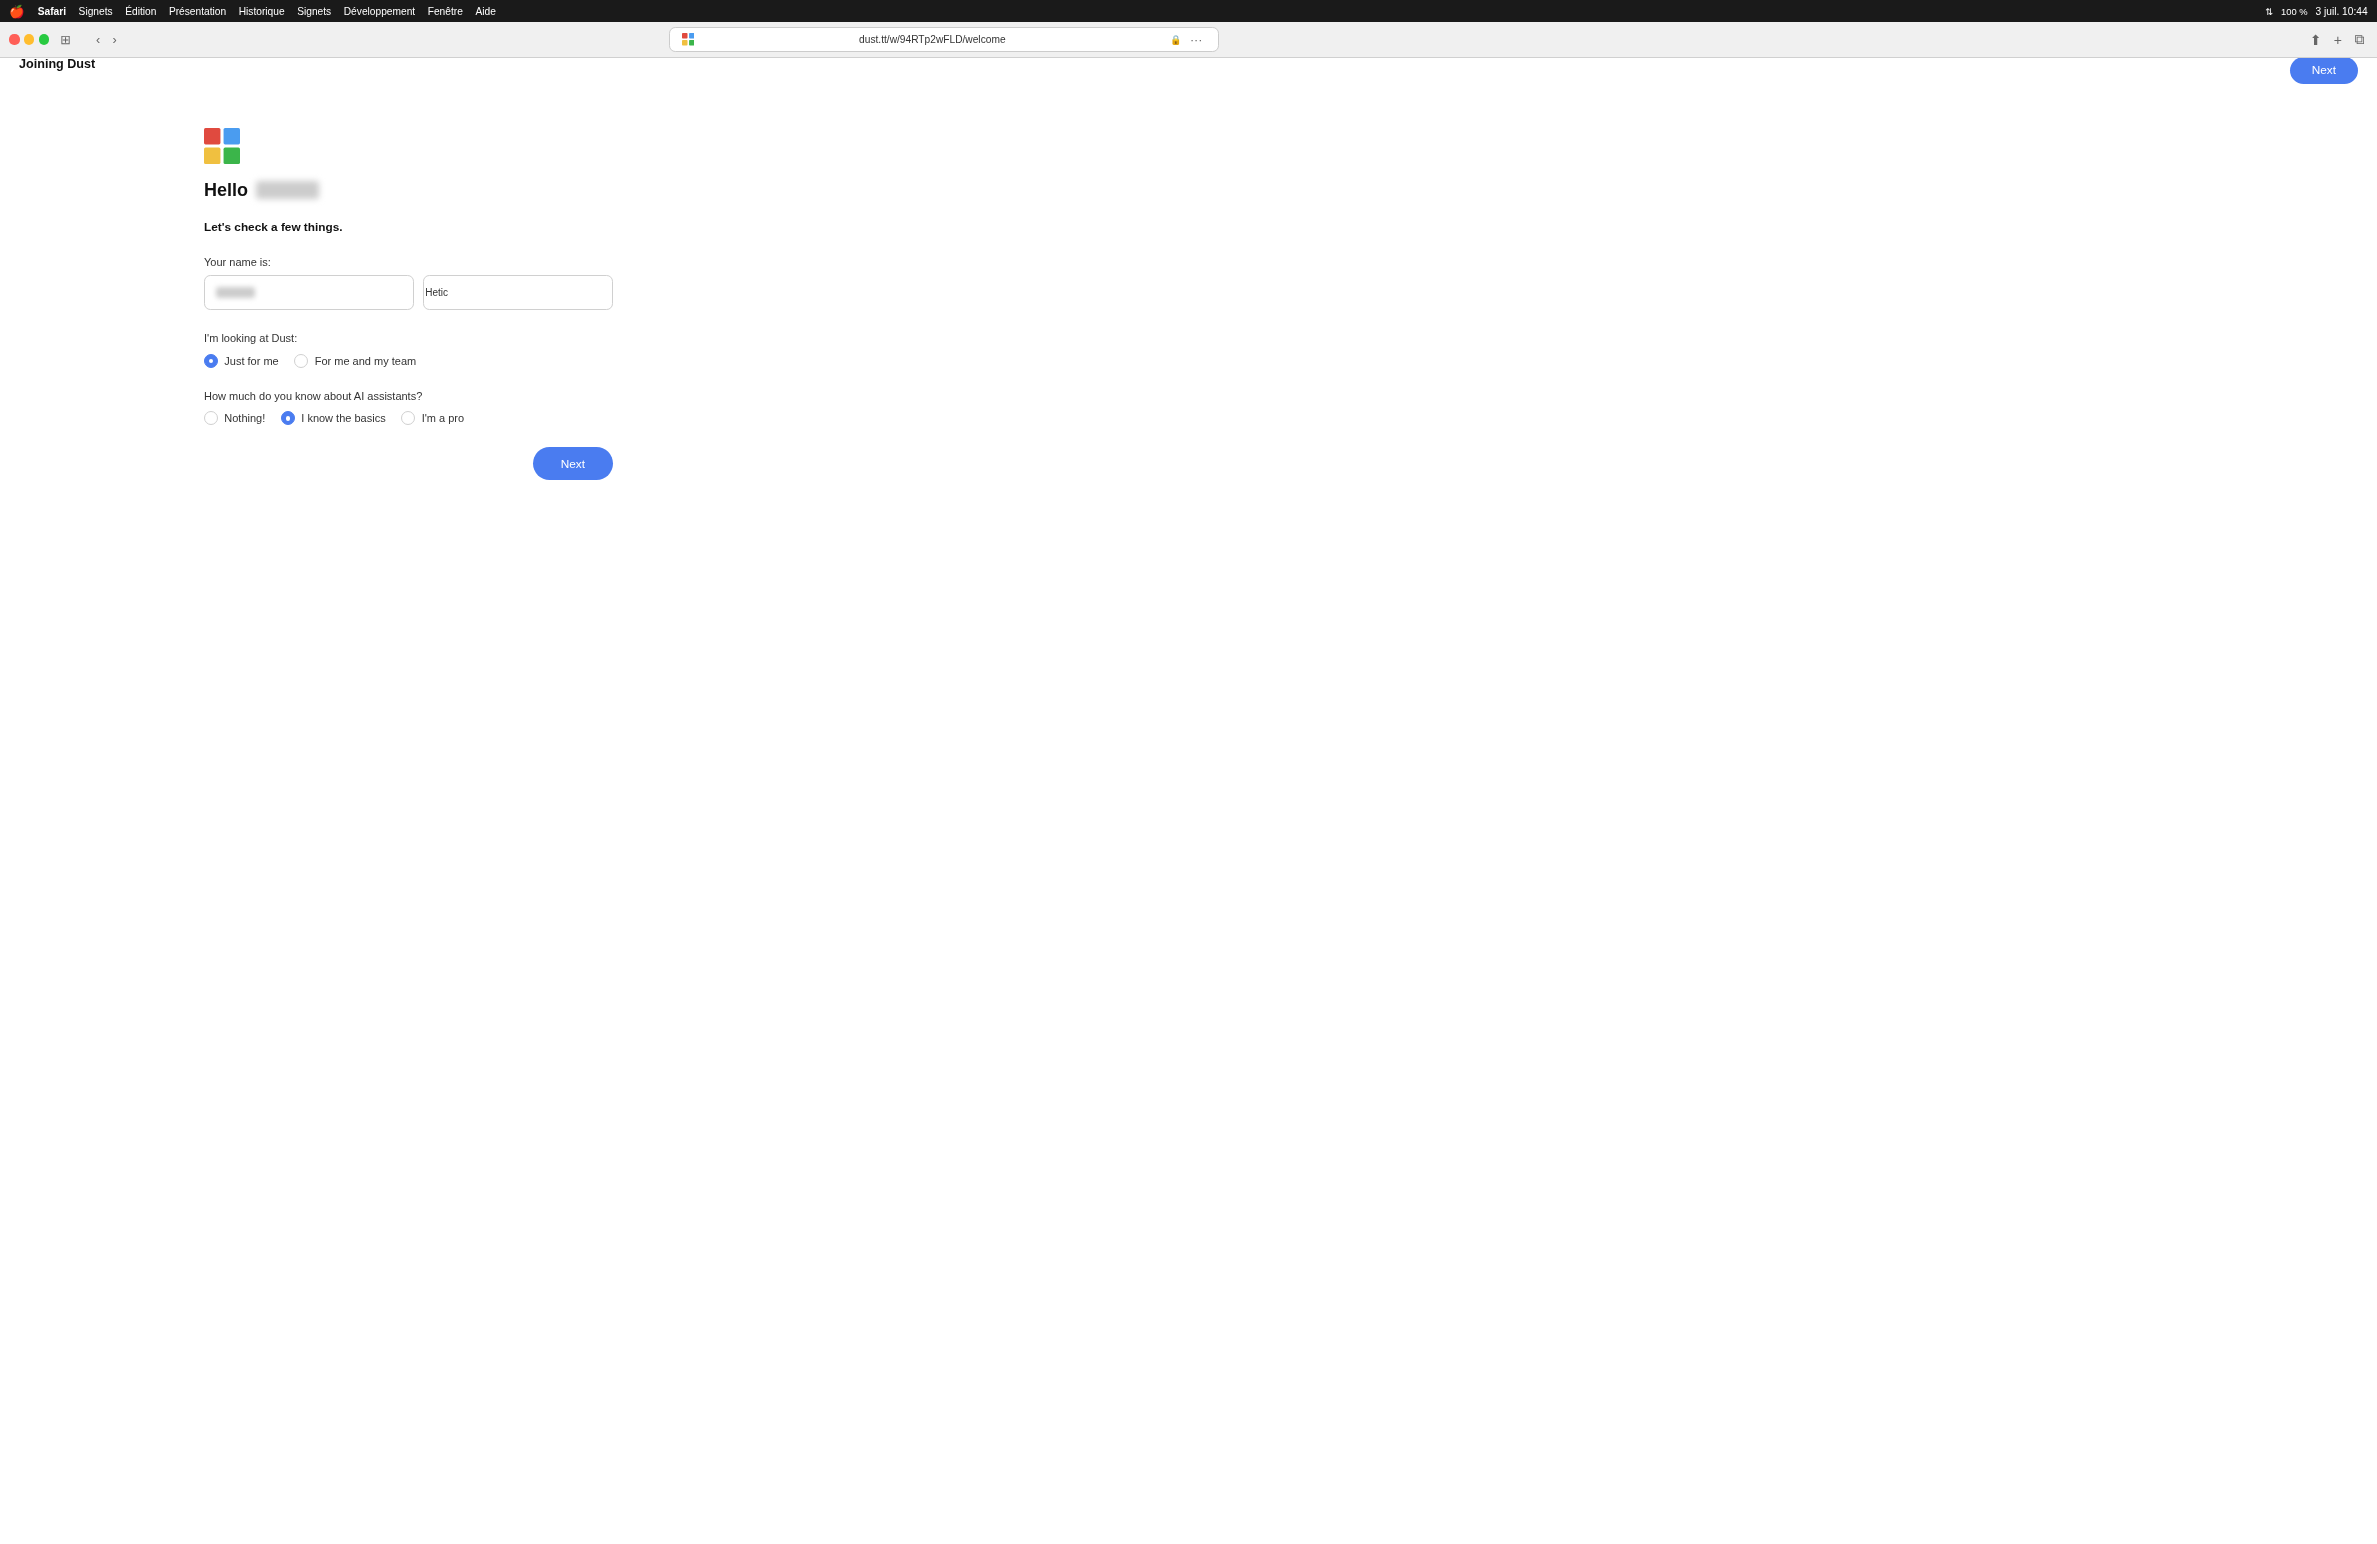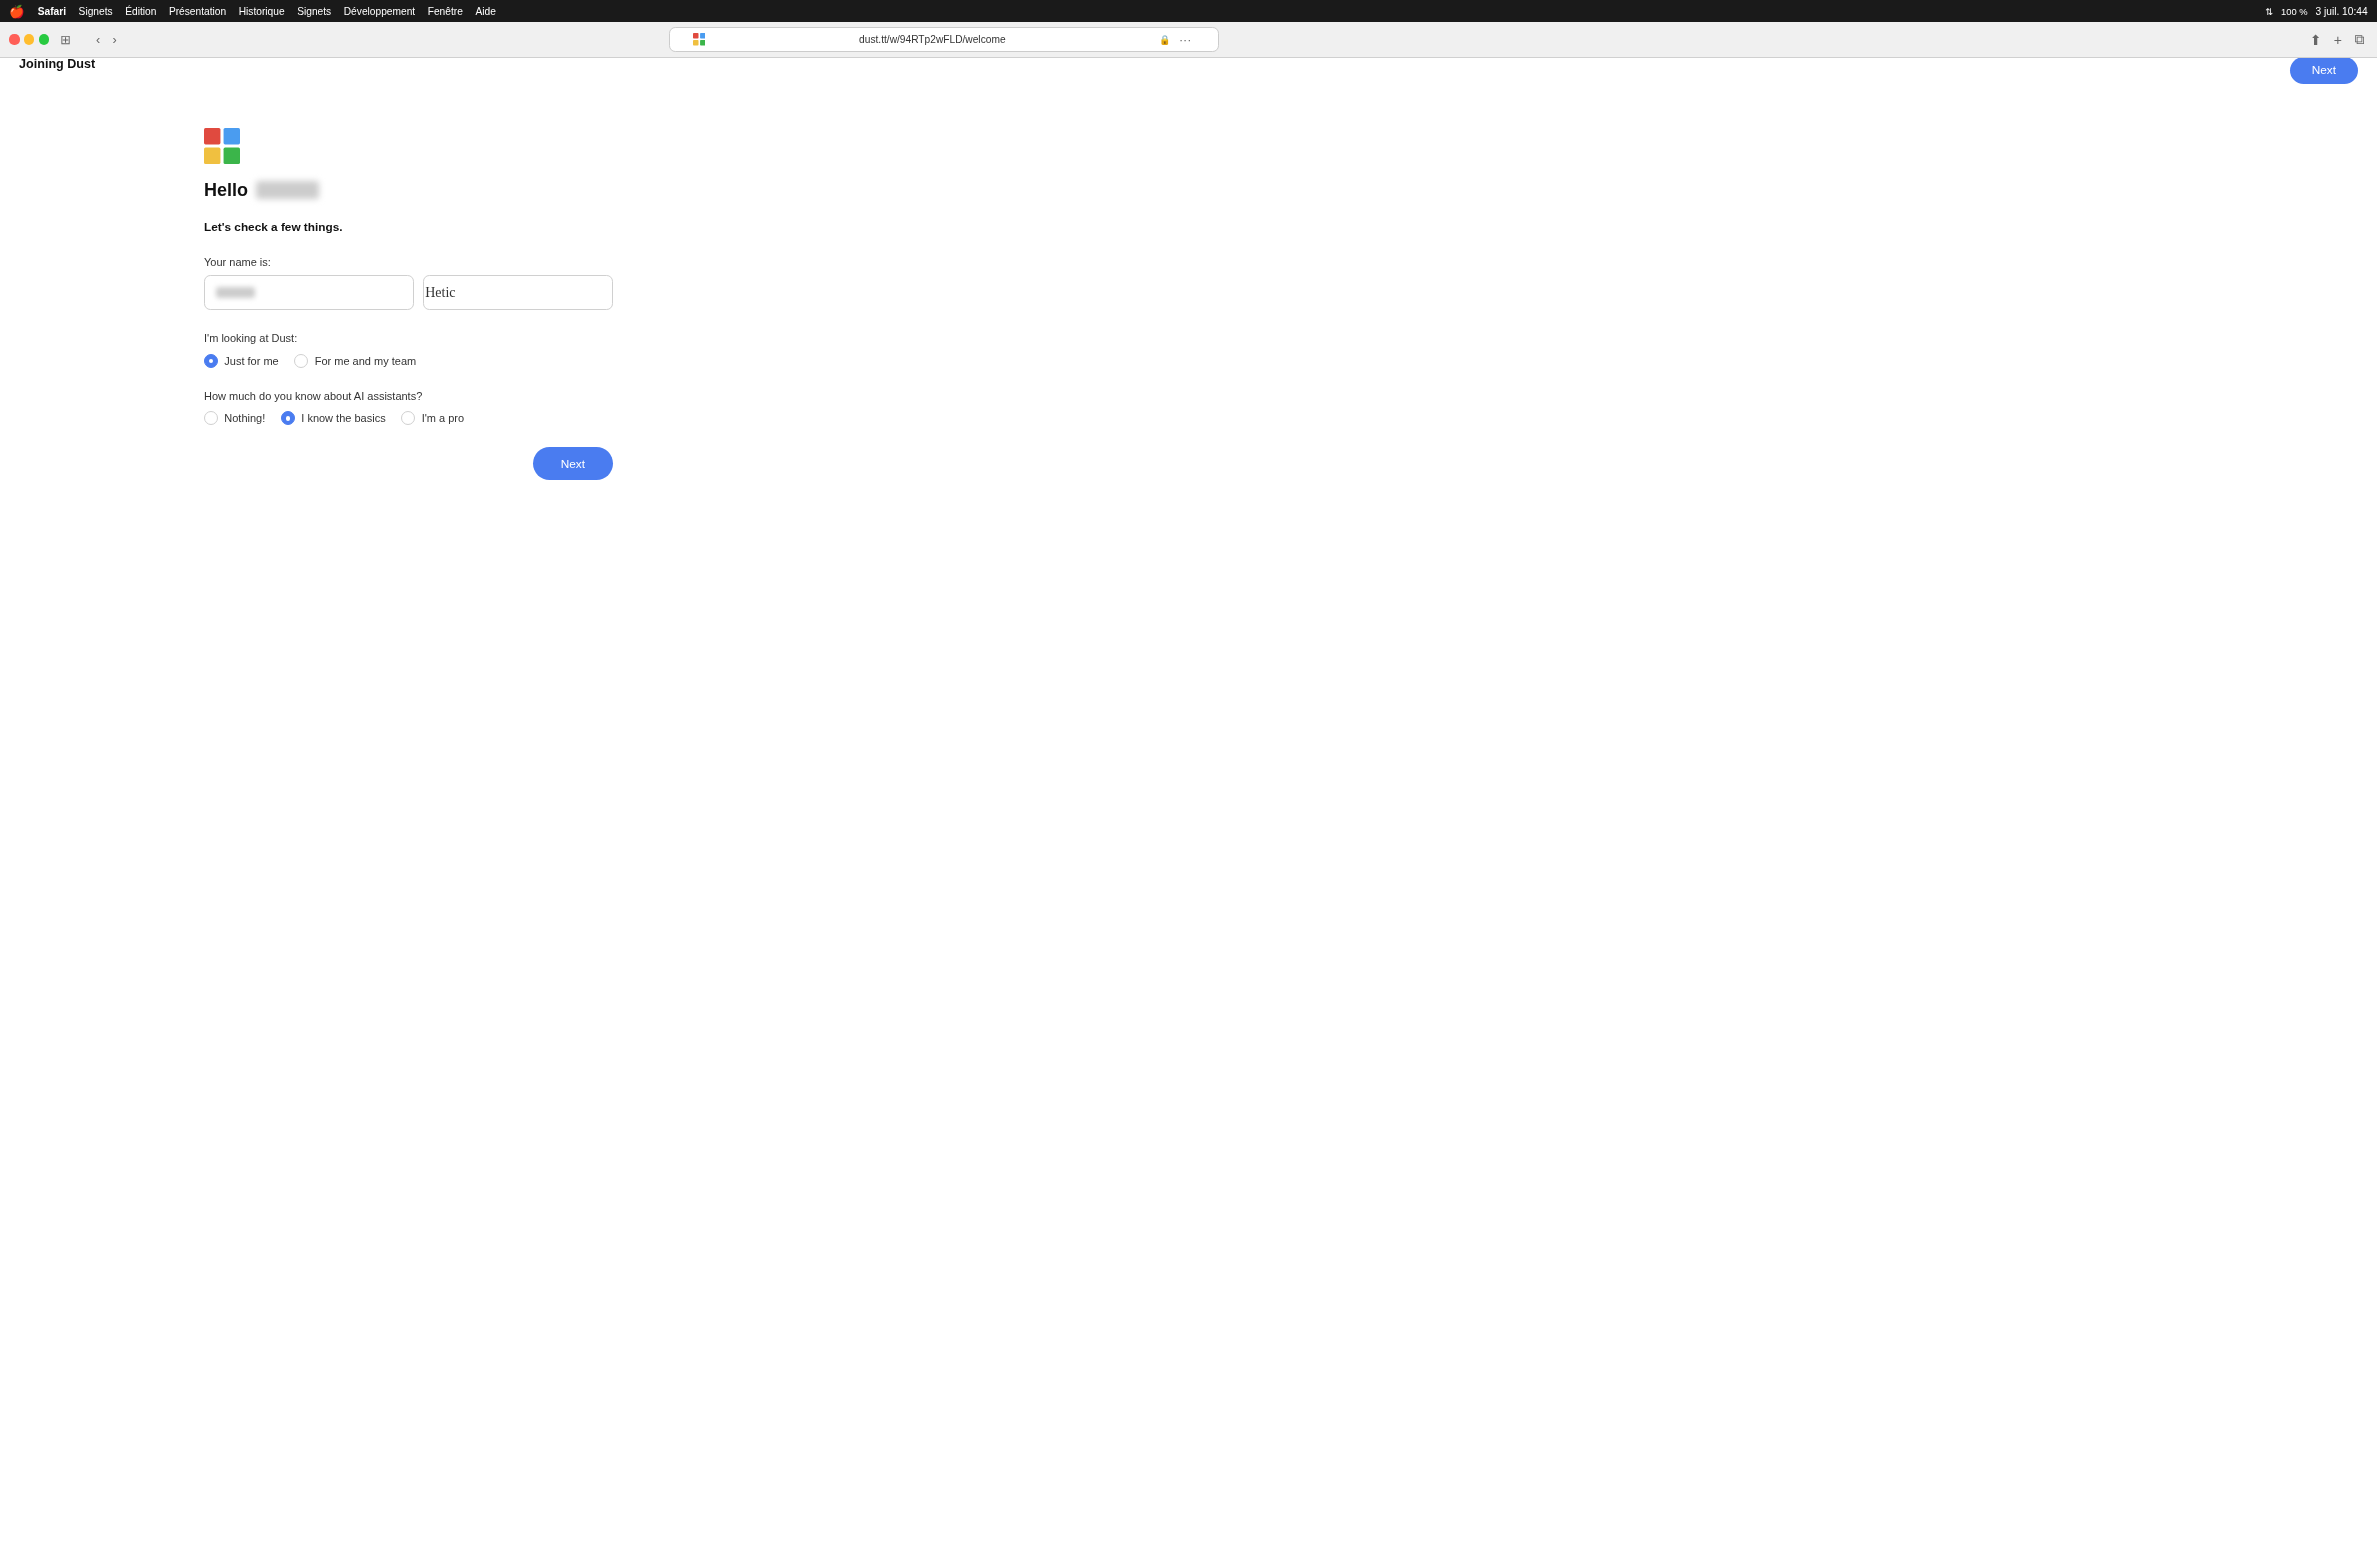--- a/index.html
+++ b/index.html
@@ -114,21 +114,21 @@
       position: relative;
     }
     .address-bar {
       width: 100%;
       height: 25px;
       background: #fff;
       border: 0.8px solid #ccc;
       border-radius: 6.3px;
       display: flex;
       align-items: center;
-      padding: 0 23px;
+      padding: 0 12px;
       gap: 4.7px;
       font-size: 10.2px;
       color: #333;
     }
     .address-favicon {
       width: 12.6px;
       height: 12.6px;
       display: flex;
       align-items: center;
       justify-content: center;
@@ -252,24 +252,23 @@
       display: flex;
       gap: 9.4px;
       margin-bottom: 22px;
     }
     .name-input {
       flex: 1;
       height: 35px;
       border: 1.2px solid #d0d0d0;
       border-radius: 6.3px;
       padding: 0 1px;
-      font-size: 14px;
-      color: #333;
-      background: #fff;
-      font-family: Liberation Serif, serif;
+      font-size: 10px;
+      color: #333;
+      background: #fff;
     }
     .name-input-blurred {
       flex: 1;
       height: 35px;
       border: 1.2px solid #d0d0d0;
       border-radius: 6.3px;
       padding: 0 11px;
       display: flex;
       align-items: center;
     }

